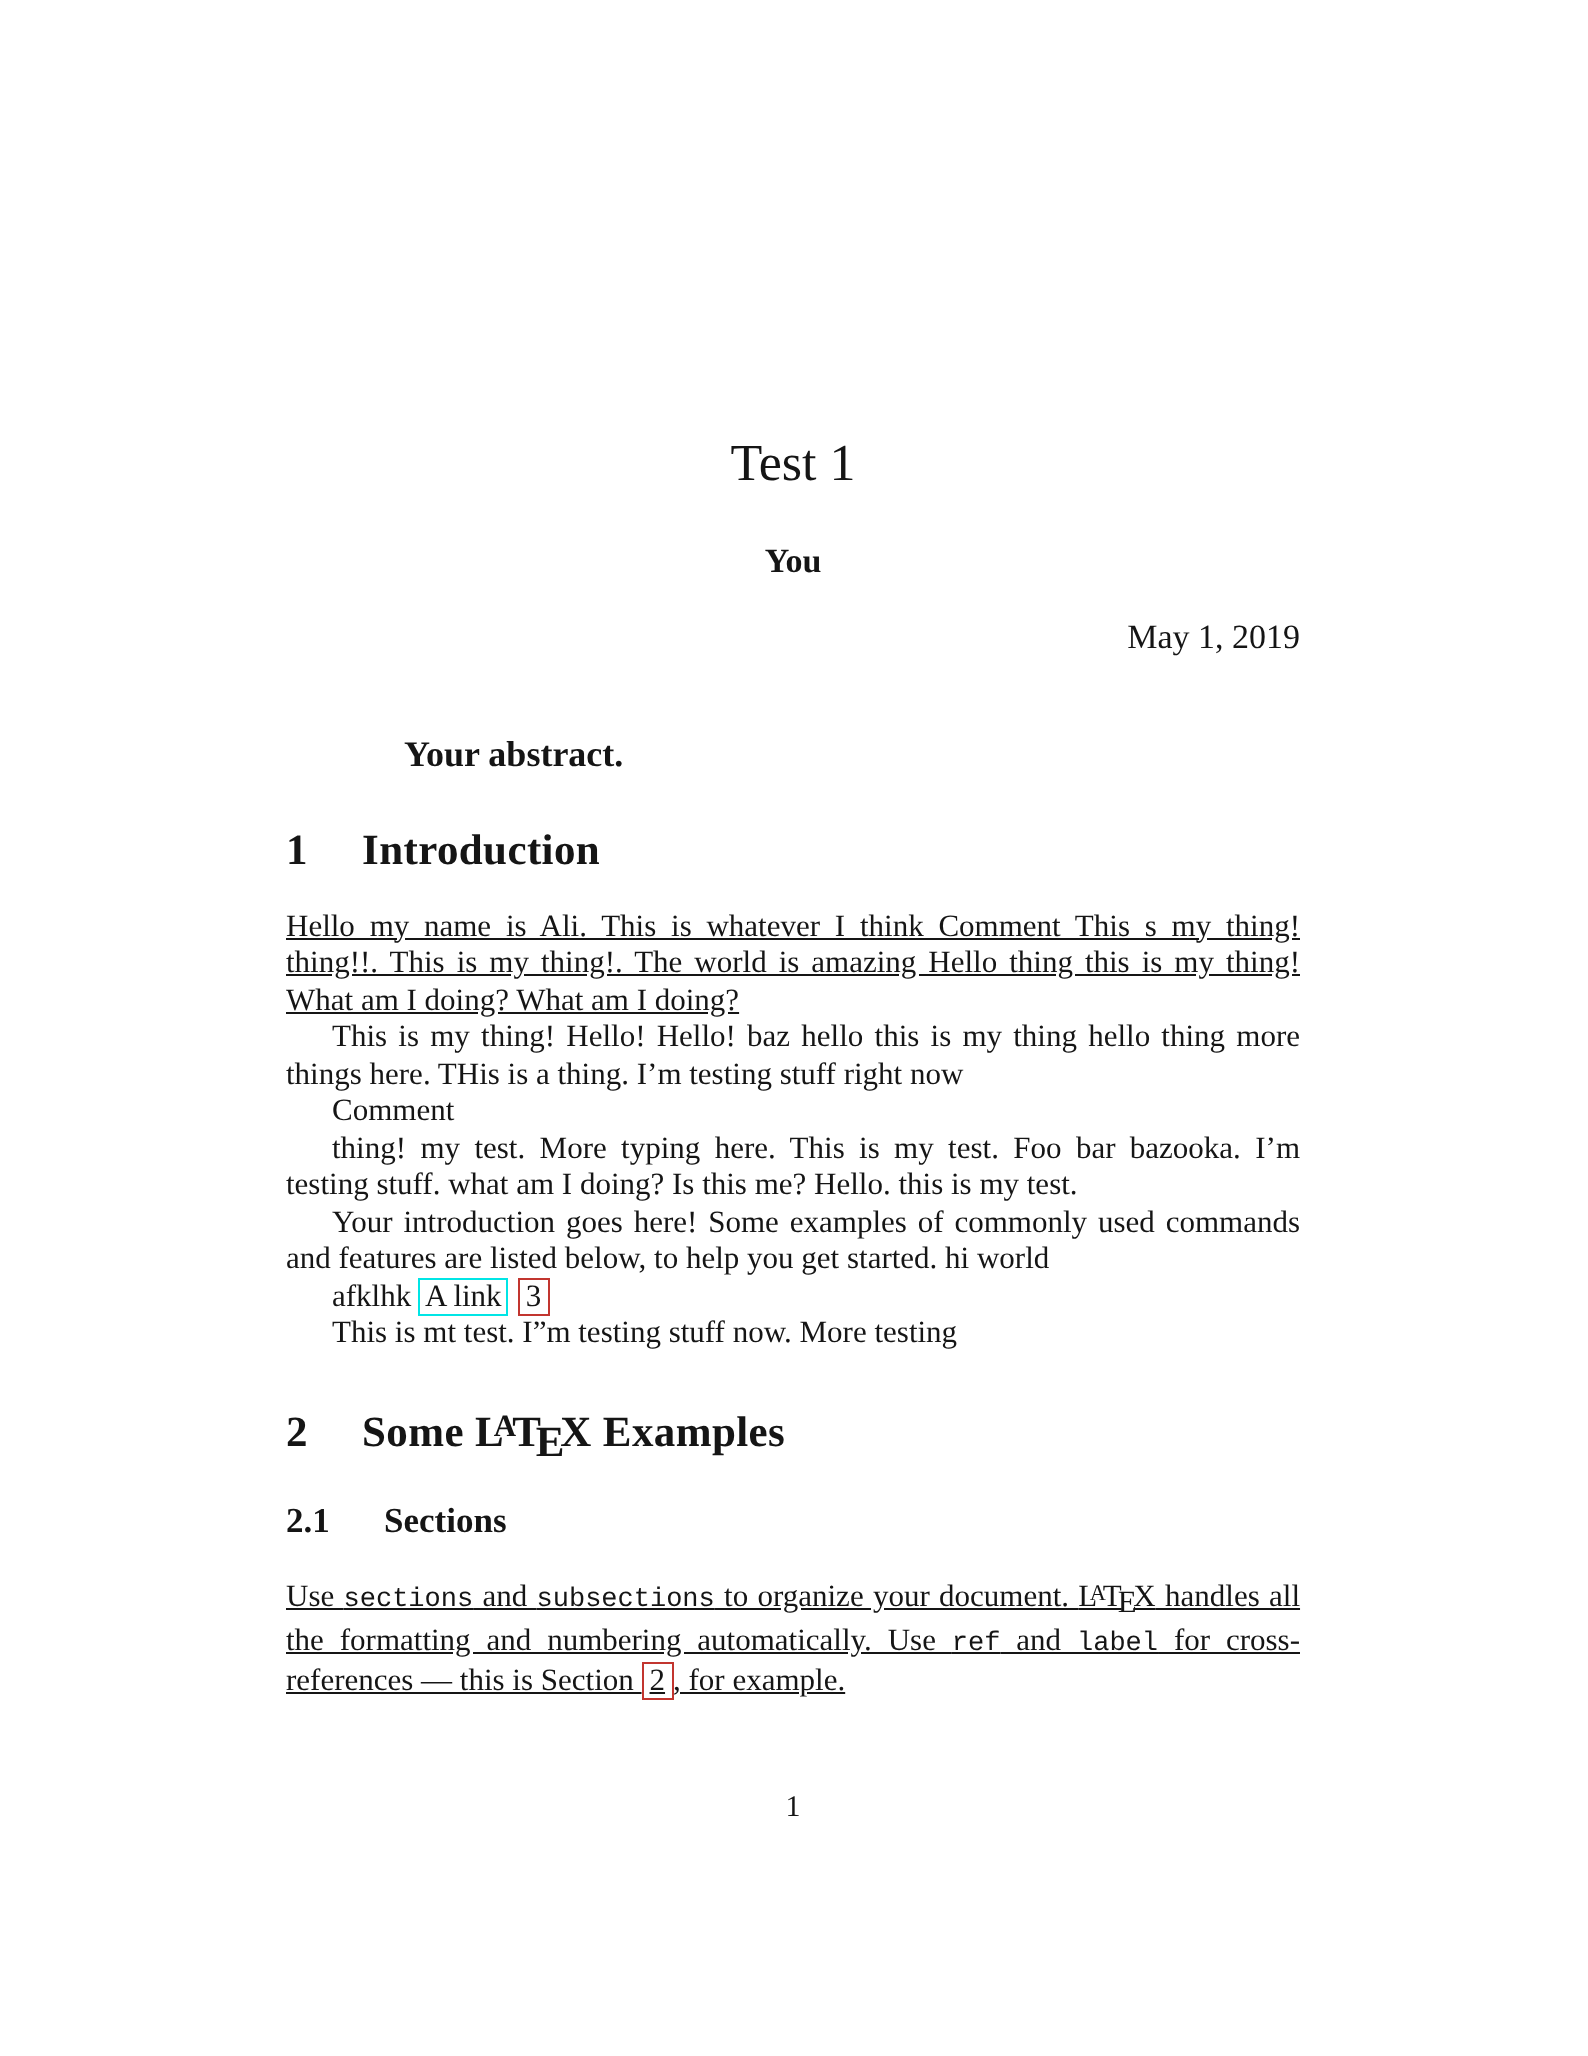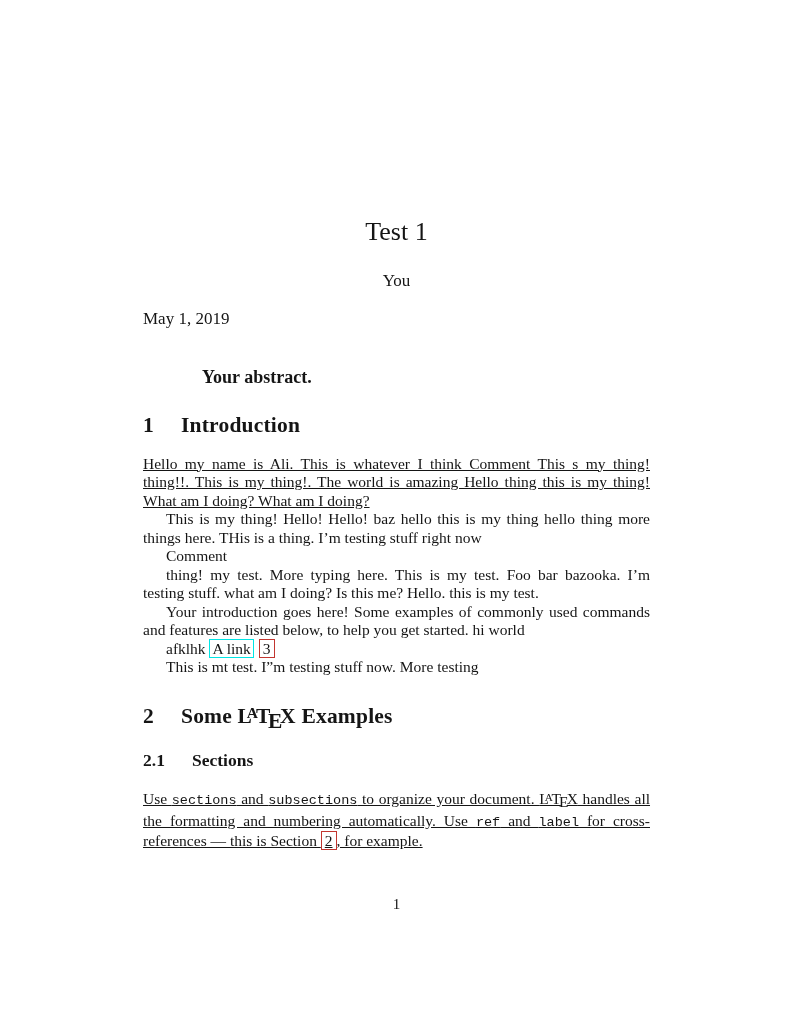--- a/index.html
+++ b/index.html
@@ -22,24 +22,24 @@
     width: 507px;
   }
   .doc-title {
     font-size: 26px; font-weight: 400;
     text-align: center;
     margin: 218px 0 0 0;
     line-height: 1.05;
   }
   .doc-author {
     font-size: 17px; text-align: center;
-    margin-top: 27px; line-height: 1.05;
+    margin-top: 27px; line-height: 1.05; font-weight: bold;
   }
   .doc-date {
-    font-size: 17px; text-align: left;
+    font-size: 17px; text-align: right;
     margin-top: 20px; line-height: 1.05;
   }
   .abstract { margin-top: 40px; padding: 0 38px; }
   .abstract-heading {
     font-size: 15px; font-weight: bold;
     text-align: center; line-height: 1.1;
   }
   .abstract-body {
     font-size: 18px; margin: 10px 0 0 0;
     text-indent: 21px; line-height: 18px; font-weight: bold;

